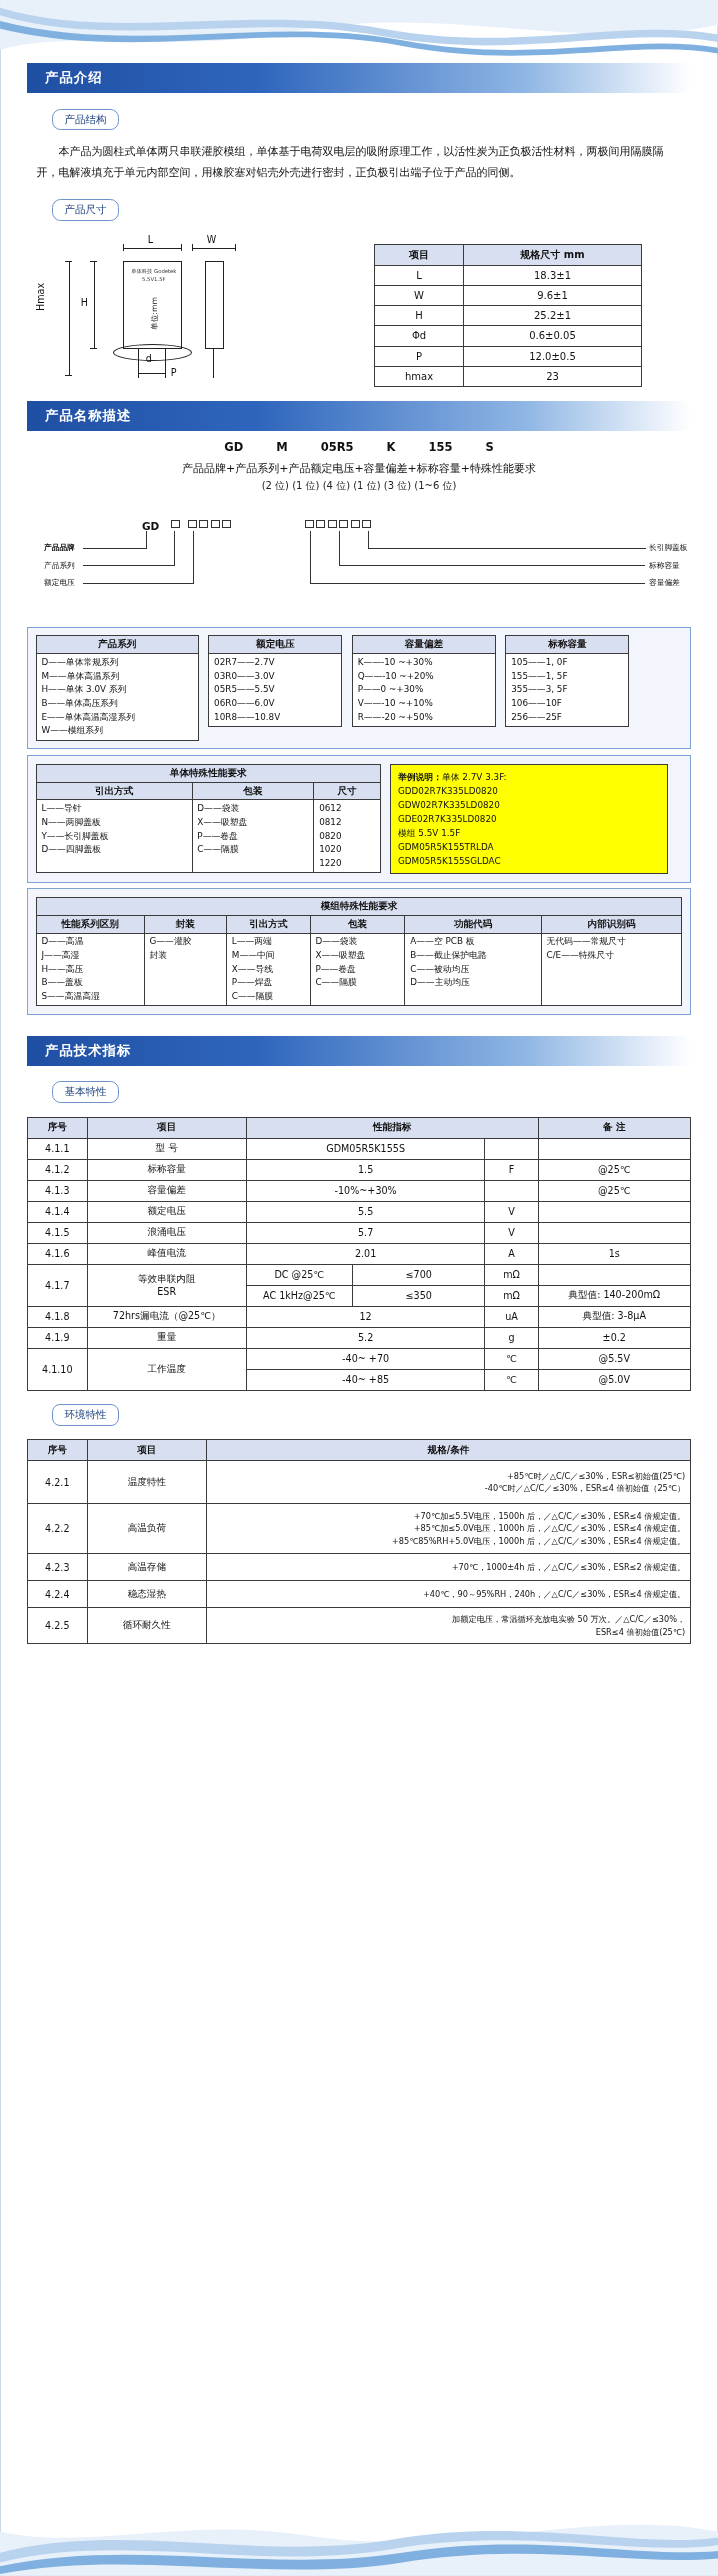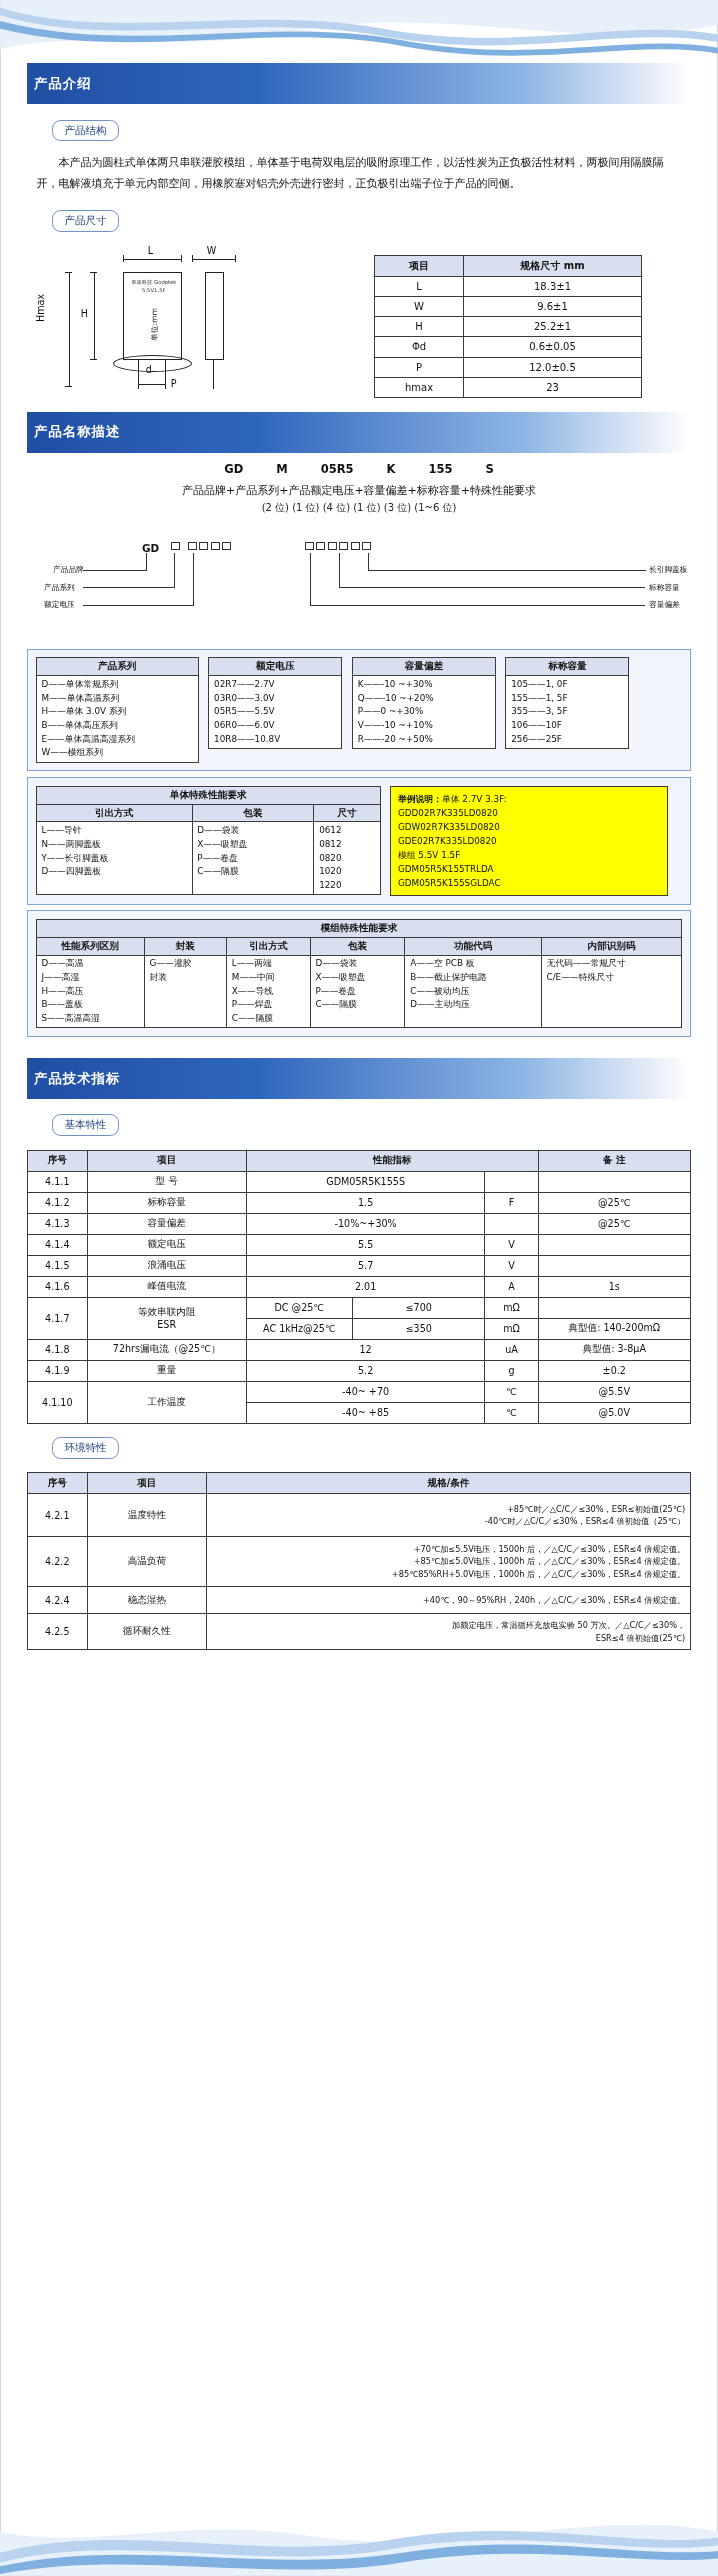--- a/index.html
+++ b/index.html
@@ -11,23 +11,23 @@
     position:relative; overflow:hidden;
   }
   
   .page-frame { position:absolute; inset:0; border:1px solid #cfd8e6; }
   .topwave { position:absolute; left:0; top:0; width:718px; height:67px; overflow:hidden; }
   .botwave { position:absolute; left:0; bottom:0; width:718px; height:77px; overflow:hidden; }
   .content { position:absolute; left:0; top:50px; width:718px; padding:0 27px; }
 
   
   .sec-bar {
-    height:41px; margin:13.4px 0 9.6px 0;
+    height:30px; margin:13.4px 0 9.6px 0;
     background:linear-gradient(90deg,#1f4fa3 0%, #2f66bd 35%, #8fb6e4 75%, #ffffff 100%);
-    display:flex; align-items:center; padding-left:7px;
+    display:flex; align-items:center; padding-left:18px;
     color:#ffffff; font-size:13.4px; font-weight:bold; letter-spacing:1px;
   }
   
   .sub-tag {
     display:inline-block; border:1px solid #6f92c9; border-radius:8.6px;
     padding:2.9px 11.5px; font-size:10.5px; color:#1a3f7d; background:#fff;
     margin:5.7px 0 7.7px 25px;
   }
   .para { font-size:11px; line-height:1.9; text-indent:2em; margin:3.8px 9.6px 9.6px 9.6px; color:#111; }
 
@@ -208,21 +208,21 @@
     <div class="dbox" style="left:195px; top:13.4px;"></div>
     <div class="dbox" style="left:278px; top:13.4px;"></div>
     <div class="dbox" style="left:289px; top:13.4px;"></div>
     <div class="dbox" style="left:301px; top:13.4px;"></div>
     <div class="dbox" style="left:312px; top:13.4px;"></div>
     <div class="dbox" style="left:324px; top:13.4px;"></div>
     <div class="dbox" style="left:335px; top:13.4px;"></div>
 
     <div class="dl" style="left:56px; top:42px; width:63px; height:1px;"></div>
     <div class="dl" style="left:119px; top:25px; width:1px; height:18px;"></div>
-    <div class="dtxt" style="left:26px; top:37px;">产品品牌</div>
+    <div class="dtxt" style="left:17px; top:37px;font-weight:bold;">产品品牌</div>
 
     <div class="dl" style="left:56px; top:59px; width:92px; height:1px;"></div>
     <div class="dl" style="left:147px; top:25px; width:1px; height:35px;"></div>
     <div class="dtxt" style="left:17px; top:55px;">产品系列</div>
 
     <div class="dl" style="left:56px; top:77px; width:110px; height:1px;"></div>
     <div class="dl" style="left:166px; top:25px; width:1px; height:53px;"></div>
     <div class="dtxt" style="left:17px; top:72px;">额定电压</div>
 
     <div class="dl" style="left:341px; top:42px; width:278px; height:1px;"></div>
@@ -467,21 +467,21 @@
         <td>@5.5V</td>
       </tr>
       <tr style="height:21px;">
         <td colspan="2">-40~ +85</td>
         <td>℃</td>
         <td>@5.0V</td>
       </tr>
     </tbody>
   </table>
 
-  <div class="sub-tag" style="margin-top:13.4px;">环境特性</div>
+  <div class="sub-tag" style="margin-top:13.4px;border-radius:8px;">环境特性</div>
 
   <table class="spec">
     <thead>
       <tr>
         <th style="width:9%;">序号</th>
         <th style="width:18%;">项目</th>
         <th>规格/条件</th>
       </tr>
     </thead>
     <tbody>
@@ -492,20 +492,25 @@
 -40℃时／△C/C／≤30%，ESR≤4 倍初始值（25℃）</td>
       </tr>
       <tr style="height:50px;">
         <td>4.2.2</td>
         <td>高温负荷</td>
         <td class="small" style="white-space:pre-line;">+70℃加≤5.5V电压，1500h 后，／△C/C／≤30%，ESR≤4 倍规定值。
 +85℃加≤5.0V电压，1000h 后，／△C/C／≤30%，ESR≤4 倍规定值。
 +85℃85%RH+5.0V电压，1000h 后，／△C/C／≤30%，ESR≤4 倍规定值。</td>
       </tr>
       <tr style="height:27px;">
+        <td>4.2.3</td>
+        <td>高温存储</td>
+        <td class="small" style="white-space:pre-line;">+70℃，1000±4h 后，／△C/C／≤30%，ESR≤2 倍规定值。</td>
+      </tr>
+      <tr style="height:27px;">
         <td>4.2.4</td>
         <td>稳态湿热</td>
         <td class="small" style="white-space:pre-line;">+40℃，90～95%RH，240h，／△C/C／≤30%，ESR≤4 倍规定值。</td>
       </tr>
       <tr style="height:36px;">
         <td>4.2.5</td>
         <td>循环耐久性</td>
         <td class="small" style="white-space:pre-line;">加额定电压，常温循环充放电实验 50 万次。／△C/C／≤30%，
 ESR≤4 倍初始值(25℃)</td>
       </tr>

